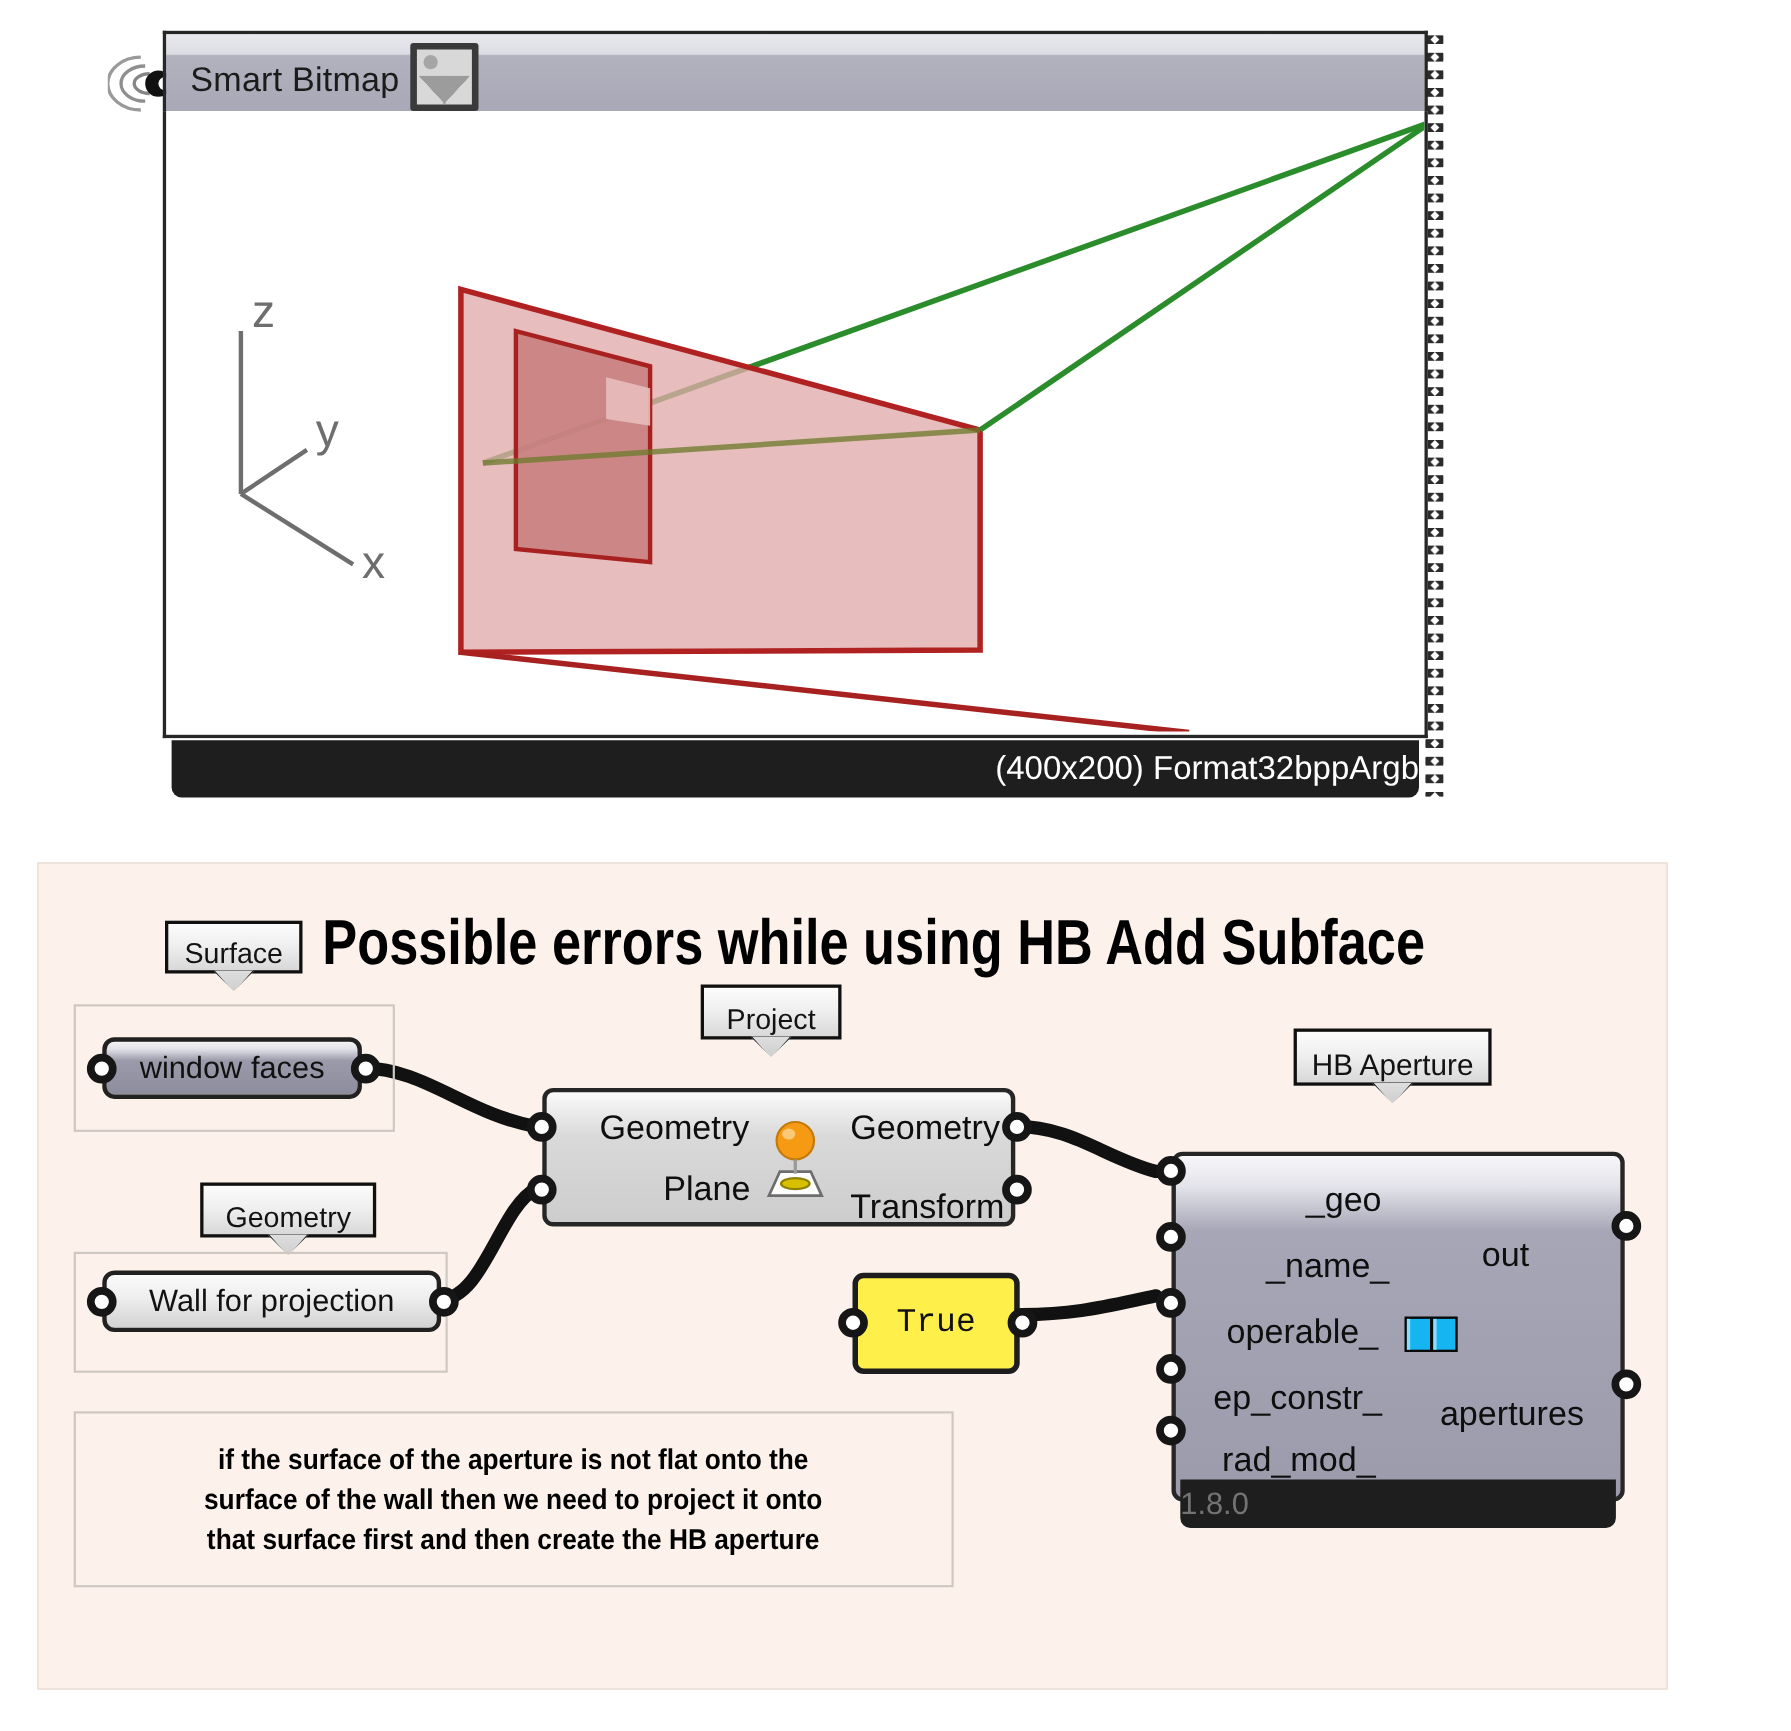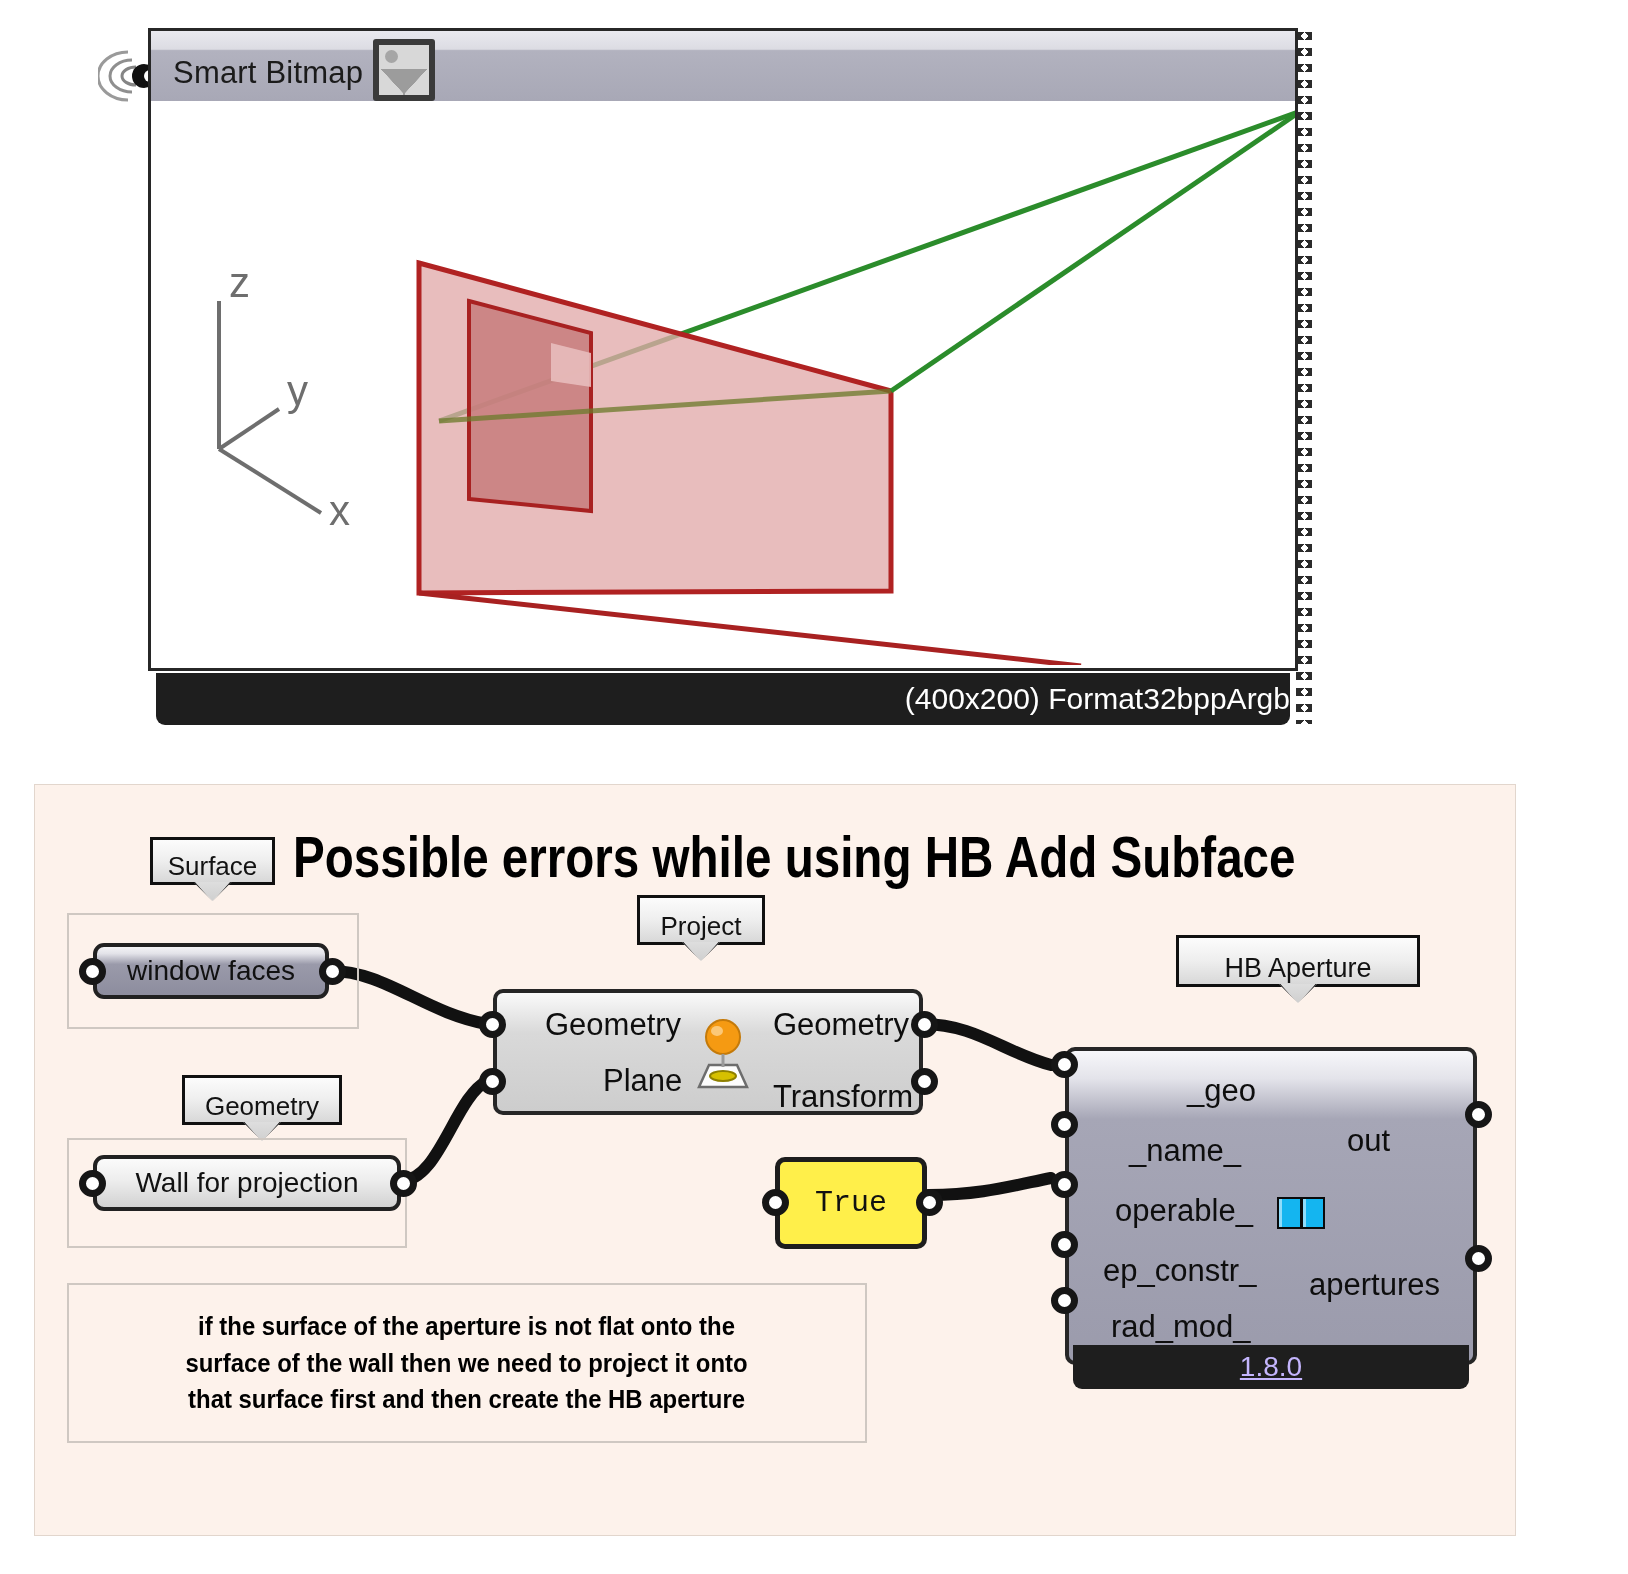--- a/index.html
+++ b/index.html
@@ -218,25 +218,24 @@
   }
   .comp-label {
     position: absolute;
     color: #0e0e0e;
     white-space: nowrap;
   }
 
   .version-bar {
     position: absolute;
     background: #1e1e1e;
-    color: #c4b5fd;
-    text-align: center;
+    color: #737373;
+    text-align: left;
     border-radius: 0 0 9px 9px;
     font-size: 28px;
-    text-decoration: underline;
   }
 
   
   .panel-yellow {
     position: absolute;
     background: #ffef4a;
     border: 5px solid #1d1d1d;
     border-radius: 10px;
     box-sizing: border-box;
     display: flex;
@@ -402,34 +401,34 @@
       <polygon points="4,72 14,50 42,50 52,72" fill="#fdfdfd" stroke="#6d6d6d" stroke-width="2.5"></polygon>
       <ellipse cx="28" cy="61" rx="13" ry="5" fill="#d6c000" stroke="#8f8000" stroke-width="2"></ellipse>
       <line x1="28" y1="39" x2="28" y2="52" stroke="#9a9a9a" stroke-width="3"></line>
     </svg>
   </div>
   <div class="port" style="left:444px; top:226px;"></div>
   <div class="port" style="left:444px; top:283px;"></div>
   <div class="port" style="left:876px; top:226px;"></div>
   <div class="port" style="left:876px; top:283px;"></div>
 
-  <div class="tag" style="left:1141px; top:150px; width:244px; height:52px; font-size:27px;">
+  <div class="tag" style="left:1141px; top:150px; width:180px; height:52px; font-size:27px;">
     <span>HB Aperture</span>
     <span class="beak"></span>
   </div>
 
   <div class="panel-yellow" style="left:740px; top:372px; width:152px; height:92px;">
     <span>True</span>
   </div>
   <div class="port" style="left:727px; top:404px;"></div>
   <div class="port" style="left:881px; top:404px;"></div>
 
   <div class="component slate" style="left:1030px; top:242px; width:412px; height:318px;margin-top:20px;">
     <div class="comp-label" style="left:118px; top:22px; font-size:31px;">_geo</div>
-    <div class="comp-label" style="left:60px; top:82px; font-size:31px;">_name_</div>
+    <div class="comp-label" style="left:82px; top:82px; font-size:31px;">_name_</div>
     <div class="comp-label" style="left:46px; top:142px; font-size:31px;">operable_</div>
     <div class="comp-label" style="left:34px; top:202px; font-size:31px;">ep_constr_</div>
     <div class="comp-label" style="left:42px; top:258px; font-size:31px;">rad_mod_</div>
 
     <div class="comp-label" style="left:278px; top:72px; font-size:31px;">out</div>
     <div class="comp-label" style="left:240px; top:216px; font-size:31px;">apertures</div>
 
     <div class="operable-icon" style="left:208px; top:146px;">
       <i></i>
         <i></i>

